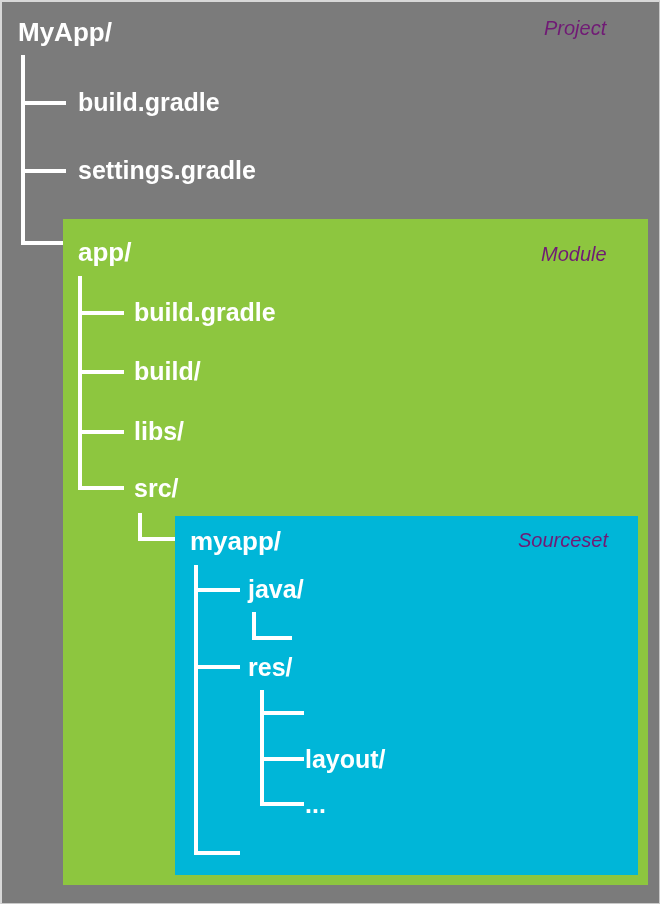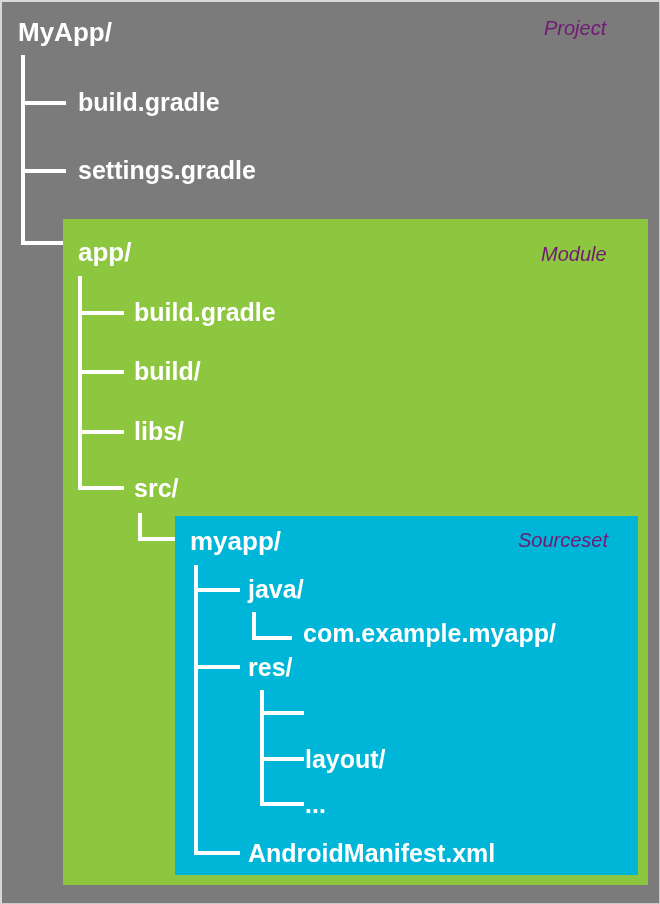--- a/index.html
+++ b/index.html
@@ -131,27 +131,25 @@
 
   <div class="line vline" style="left:194px; top:565px; height:290px;"></div>
   <div class="line hline" style="left:194px; top:588px; width:46px;"></div>
   <div class="line hline" style="left:194px; top:665px; width:46px;"></div>
   <div class="line hline" style="left:194px; top:851px; width:46px;"></div>
 
   <div class="node child-label" style="left:248px; top:575px;text-align:center;">java/</div>
 
   <div class="line vline" style="left:252px; top:612px; height:28px;"></div>
   <div class="line hline" style="left:252px; top:636px; width:40px;"></div>
-  <div class="node child-label" style="left:303px; top:619px;">com.example.myapp/</div>
 
   <div class="node child-label" style="left:248px; top:653px;text-align:center;">res/</div>
 
   <div class="line vline" style="left:260px; top:690px; height:116px;"></div>
   <div class="line hline" style="left:260px; top:711px; width:44px;"></div>
   <div class="line hline" style="left:260px; top:757px; width:44px;"></div>
   <div class="line hline" style="left:260px; top:802px; width:44px;"></div>
 
   <div class="node child-label" style="left:305px; top:745px;">layout/</div>
   <div class="node child-label" style="left:305px; top:790px;">...</div>
 
-  <div class="node child-label" style="left:248px; top:839px;">AndroidManifest.xml</div>
 
 </div>
 
 </body></html>

